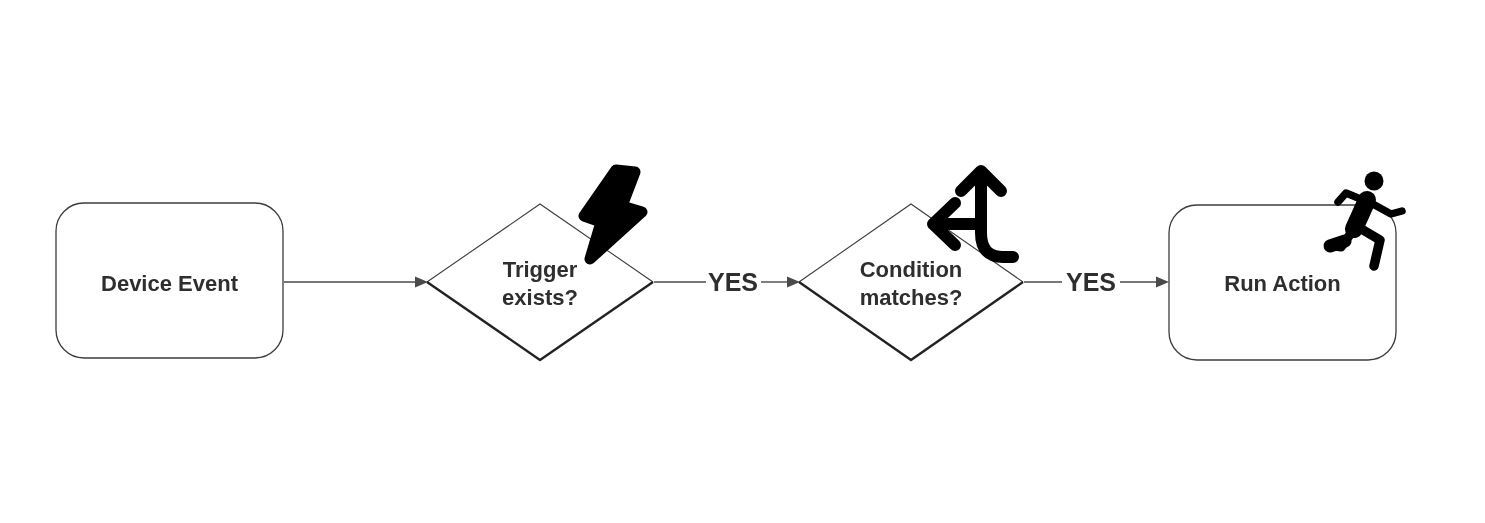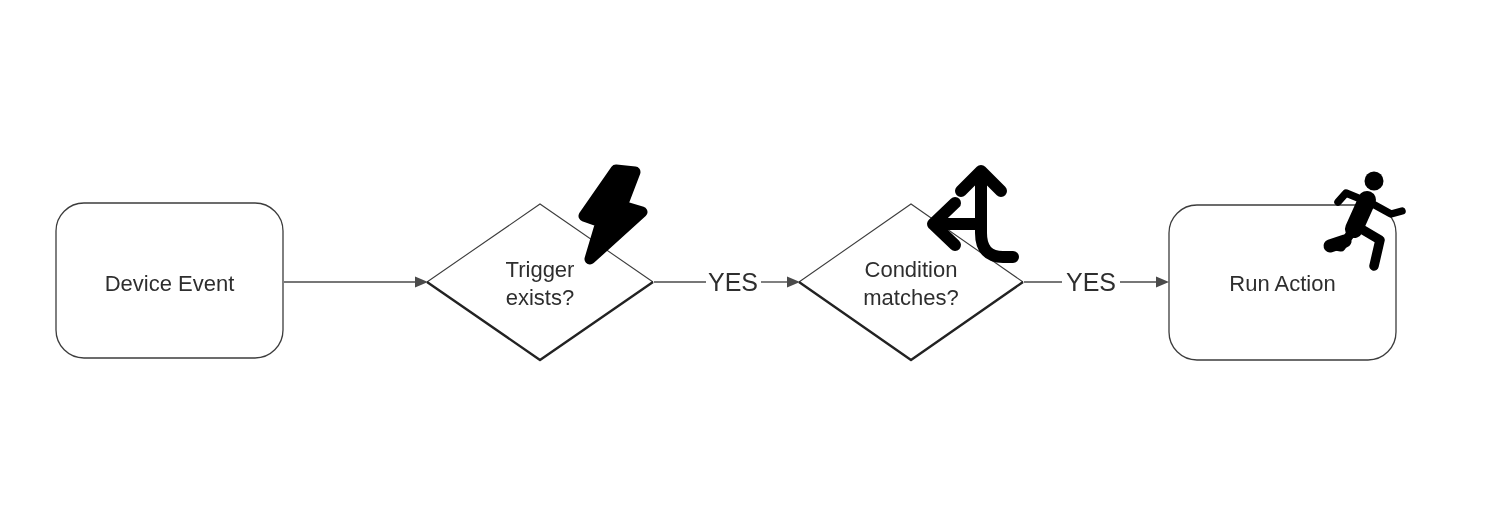--- a/index.html
+++ b/index.html
@@ -7,20 +7,21 @@
     padding: 0;
     background: #ffffff;
     font-family: "Liberation Sans", "DejaVu Sans", sans-serif;
   }
   .canvas {
     position: relative;
     width: 1485px;
     height: 401px;
     background: var(--background, #ffffff);
     overflow: hidden;
+    font-weight: bold;
   }
   svg { display: block; }
 
   .node-fill {
     fill: #ffffff;
     stroke: var(--node-stroke, #3c3c3c);
     stroke-width: 1.3;
   }
   .diamond-fill { fill: #ffffff; stroke: none; }
   .diamond-top {

